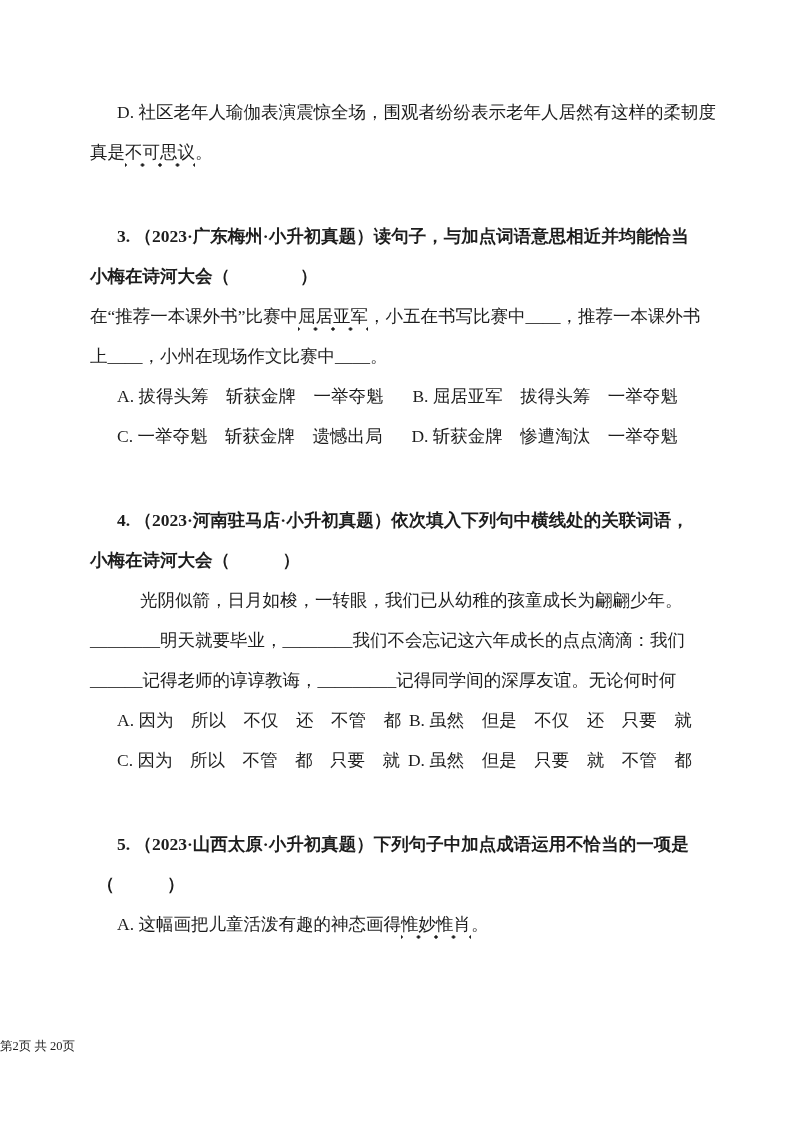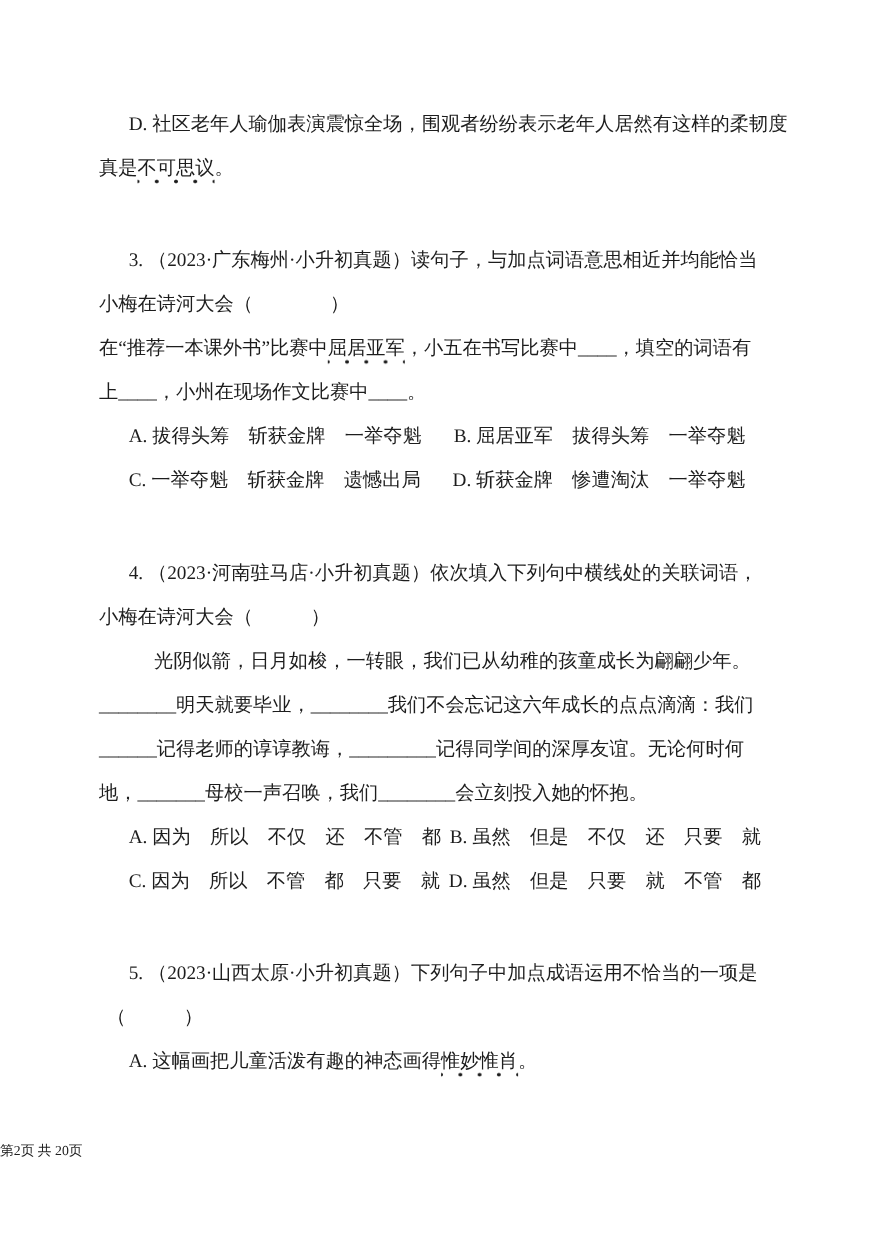--- a/index.html
+++ b/index.html
@@ -10,21 +10,21 @@
     padding:92px 111px 0 90px;
     font-family:"Liberation Serif","DejaVu Serif",serif;
     font-size:17.5px;
     color:#1d1d1d;
     overflow:hidden;
   }
   .line { height:40px; line-height:40px; white-space:pre; }
   .opt   { padding-left:27px; }   
   .firstline { padding-left:50px; } 
   .small-indent { padding-left:7px; }
-  .bold { font-weight:400; }
+  .bold { font-weight:700; }
   .block + .block { margin-top:44px; }
   .col-b { margin-left:29px; }
   .col-b-tight { margin-left:8px; }
   
   .em {
     background-image: radial-gradient(circle, #1d1d1d 1.4px, rgba(0,0,0,0) 1.9px);
     background-size:17.5px 6px;
     background-repeat:repeat-x;
     background-position:center bottom;
     padding-bottom:6px;
@@ -40,33 +40,32 @@
 <div class="page">
 
   <section class="block">
     <div class="line opt">D. 社区老年人瑜伽表演震惊全场，围观者纷纷表示老年人居然有这样的柔韧度</div>
     <div class="line"><span>真是</span><span class="em">不可思议</span><span>。</span></div>
   </section>
 
   <section class="block">
     <div class="line opt bold">3. （2023·广东梅州·小升初真题）读句子，与加点词语意思相近并均能恰当</div>
     <div class="line bold">小梅在诗河大会（　　　　）</div>
-    <div class="line"><span>在“推荐一本课外书”比赛中</span><span class="em">屈居亚军</span><span>，小五在书写比赛中____，填空的词语有</span></div>
+    <div class="line"><span>在“推荐一本课外书”比赛中</span><span class="em">屈居亚军</span><span>，小五在书写比赛中____，推荐一本课外书</span></div>
     <div class="line">上____，小州在现场作文比赛中____。</div>
     <div class="line opt"><span>A. 拔得头筹　斩获金牌　一举夺魁</span><span class="col-b">B. 屈居亚军　拔得头筹　一举夺魁</span></div>
     <div class="line opt"><span>C. 一举夺魁　斩获金牌　遗憾出局</span><span class="col-b">D. 斩获金牌　惨遭淘汰　一举夺魁</span></div>
   </section>
 
   <section class="block">
     <div class="line opt bold">4. （2023·河南驻马店·小升初真题）依次填入下列句中横线处的关联词语，</div>
     <div class="line bold">小梅在诗河大会（　　　）</div>
     <div class="line firstline">光阴似箭，日月如梭，一转眼，我们已从幼稚的孩童成长为翩翩少年。</div>
     <div class="line">________明天就要毕业，________我们不会忘记这六年成长的点点滴滴：我们</div>
     <div class="line">______记得老师的谆谆教诲，_________记得同学间的深厚友谊。无论何时何</div>
-    <div class="line">地，_______母校一声召唤，我们________会立刻投入她的怀抱。</div>
     <div class="line opt"><span>A. 因为　所以　不仅　还　不管　都</span><span class="col-b-tight">B. 虽然　但是　不仅　还　只要　就</span></div>
     <div class="line opt"><span>C. 因为　所以　不管　都　只要　就</span><span class="col-b-tight">D. 虽然　但是　只要　就　不管　都</span></div>
   </section>
 
   <section class="block">
     <div class="line opt bold">5. （2023·山西太原·小升初真题）下列句子中加点成语运用不恰当的一项是</div>
     <div class="line small-indent bold">（　　　）</div>
     <div class="line opt"><span>A. 这幅画把儿童活泼有趣的神态画得</span><span class="em">惟妙惟肖</span><span>。</span></div>
   </section>
 

